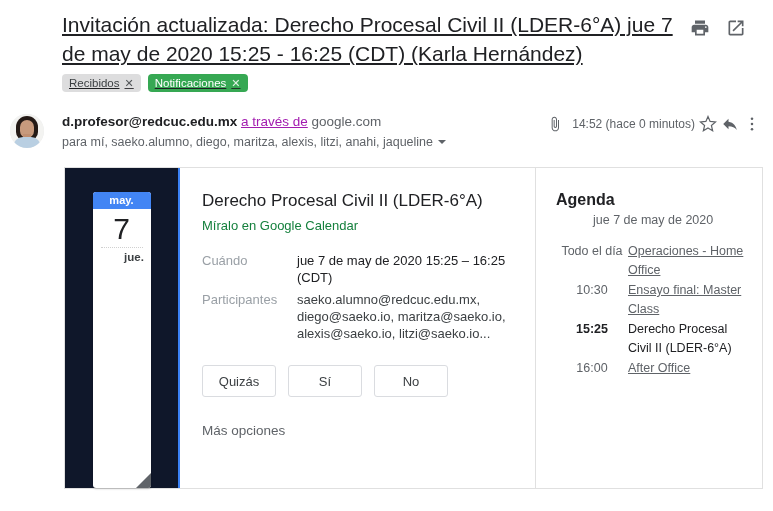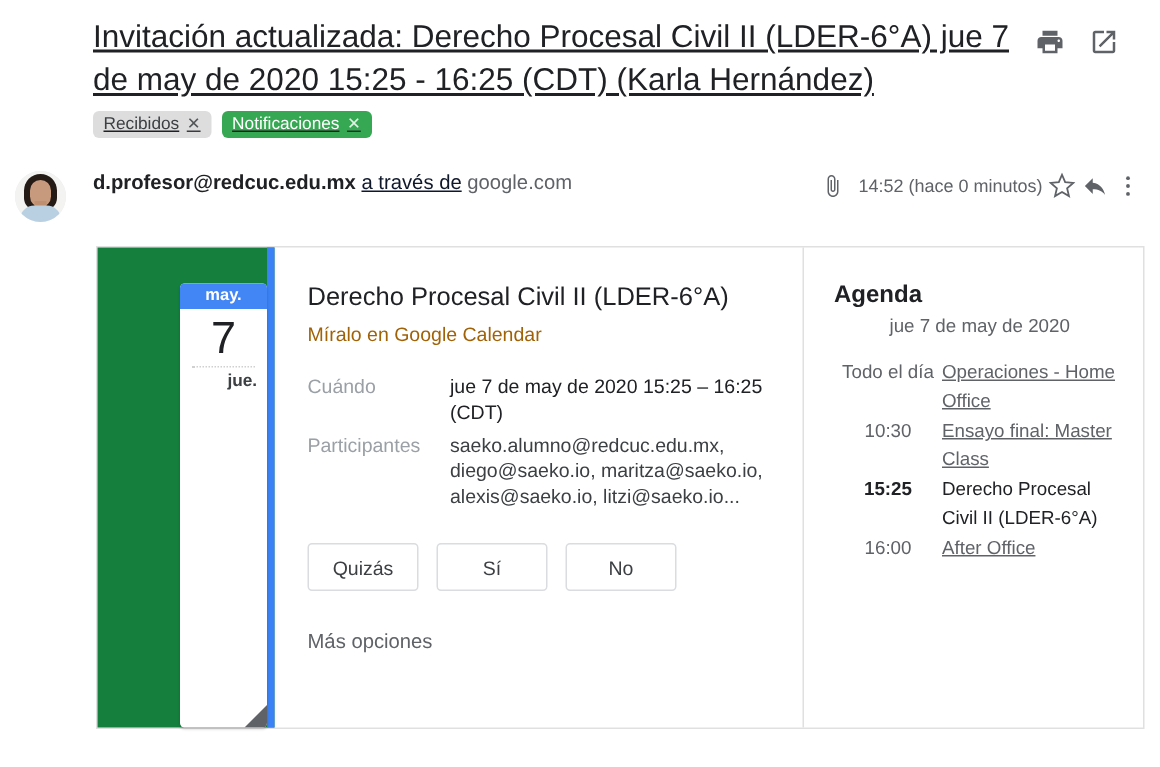--- a/index.html
+++ b/index.html
@@ -117,21 +117,21 @@
     font-size: 13.5px;
     line-height: 19px;
     color: #5f6368;
   }
   .sender-addr {
     font-weight: bold;
     color: #202124;
   }
   .via-link {
     text-decoration: underline;
-    color: #0f172a;
+    color: #a21caf;
     cursor: pointer;
   }
   .sender-line2 {
     font-size: 12.5px;
     line-height: 18px;
     color: #5f6368;
     margin-top: 2px;
     display: flex;
     align-items: center;
     gap: 5px;
@@ -165,24 +165,24 @@
     margin: 16px 10px 0 64px;
     border: 1px solid #e0e0e0;
     display: flex;
     height: 322px;
     box-sizing: border-box;
     background: #fff;
   }
   .card-date {
     width: 113px;
     flex: 0 0 113px;
-    background: #15803d;
-    border-right: 5px solid #3b82f6;
-    display: flex;
-    justify-content: flex-end;
+    background: #0f172a;
+    border-right: 2px solid #3b82f6;
+    display: flex;
+    justify-content: center;
     padding-top: 24px;
   }
   .datecard {
     width: 58px;
     background: #fff;
     border-radius: 3px;
     box-shadow: 0 1px 2px rgba(0,0,0,.22);
     overflow: hidden;
     position: relative;
   }
@@ -231,21 +231,21 @@
     min-width: 0;
   }
   .ev-title {
     font-size: 17px;
     line-height: 21px;
     color: #202124;
   }
   .ev-link {
     font-size: 13px;
     line-height: 20px;
-    color: #a16207;
+    color: #15803d;
     margin-top: 5px;
     cursor: pointer;
     display: inline-block;
   }
   .detail {
     display: flex;
     margin-top: 16px;
     font-size: 13px;
     line-height: 17px;
   }
@@ -365,20 +365,24 @@
     <div class="av-face"></div>
     <div class="av-neck"></div>
     <div class="av-body"></div>
   </div>
 
   <div class="sender-block">
     <div class="sender-line1">
       <span class="sender-addr">d.profesor@redcuc.edu.mx</span>
       <span class="via-link">a través de</span>
       <span>google.com</span>
+    </div>
+    <div class="sender-line2">
+      <span>para mí, saeko.alumno, diego, maritza, alexis, litzi, anahi, jaqueline</span>
+      <span class="caret"></span>
     </div>
   </div>
 
   <div class="meta">
     <div class="meta-time">
       <svg class="micon-sm" viewBox="0 0 24 24">
         <path d="M16.5 6v11.5c0 2.21-1.79 4-4 4s-4-1.79-4-4V5c0-1.38 1.12-2.5 2.5-2.5S13.5 3.62 13.5 5v10.5c0 .55-.45 1-1 1s-1-.45-1-1V6H10v9.5c0 1.38 1.12 2.5 2.5 2.5s2.5-1.12 2.5-2.5V5c0-2.21-1.79-4-4-4S7 2.79 7 5v12.5c0 3.04 2.46 5.5 5.5 5.5s5.5-2.46 5.5-5.5V6h-1.5z"></path>
       </svg>
       <span>14:52 (hace 0 minutos)</span>
     </div>

